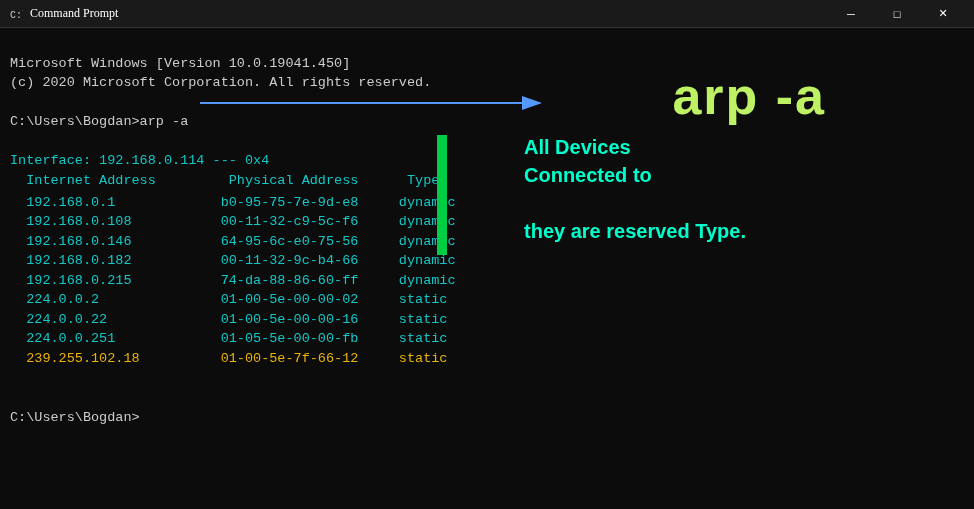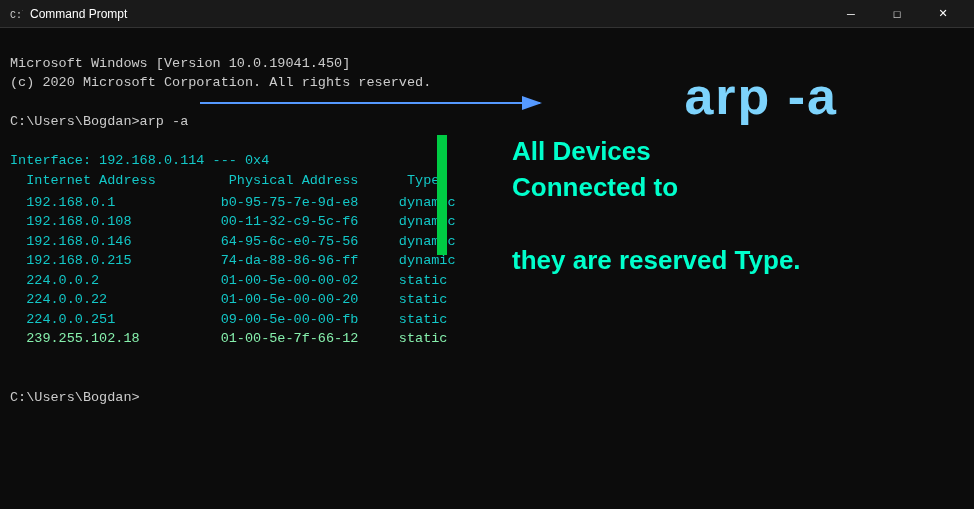--- a/index.html
+++ b/index.html
@@ -40,21 +40,21 @@
     }
 
     .title-bar-icon svg {
       width: 14px;
       height: 14px;
     }
 
     .title-bar-text {
       color: #fff;
       font-size: 12px;
-      font-family: Liberation Sans, sans-serif;
+      font-family: Liberation Serif, serif;
       flex: 1;
     }
 
     .title-bar-controls {
       display: flex;
       gap: 0;
     }
 
     .title-bar-btn {
       width: 46px;
@@ -95,36 +95,36 @@
       left: 200px;
       width: 355px;
       height: 30px;
       pointer-events: none;
     }
 
     
     .arp-label {
       position: absolute;
       top: 38px;
-      right: 136px;
-      color: #7dd3fc;
+      right: 148px;
+      color: #bef264;
       font-size: 52px;
       font-weight: bold;
       font-family: Arial, sans-serif;
       letter-spacing: 2px;
       text-align: right;
     }
 
     
     .desc-text {
       position: absolute;
       top: 105px;
-      right: 42px;
+      right: 30px;
       color: #00ffcc;
-      font-size: 26px;
+      font-size: 20px;
       font-weight: bold;
       font-family: Arial, sans-serif;
       line-height: 1.4;
       width: 420px;
     }
 
     
     .green-bar {
       position: absolute;
       top: 107px;
@@ -167,25 +167,26 @@
 
 <span class="white">C:\Users\Bogdan&gt;arp -a</span>
 
 <span class="cyan">Interface: 192.168.0.114 --- 0x4</span>
 <span class="cyan">  Internet Address         Physical Address      Type</span></div>
 
     <div class="table-area" id="arp-table">
         <div class="console-text"><span style="color:#13c7c7">  192.168.0.1             b0-95-75-7e-9d-e8     dynamic</span></div>
         <div class="console-text"><span style="color:#13c7c7">  192.168.0.108           00-11-32-c9-5c-f6     dynamic</span></div>
         <div class="console-text"><span style="color:#13c7c7">  192.168.0.146           64-95-6c-e0-75-56     dynamic</span></div>
-        <div class="console-text"><span style="color:#13c7c7">  192.168.0.215           74-da-88-86-96-ff     dynamic</span></div>
+        <div class="console-text"><span style="color:#13c7c7">  192.168.0.182           00-11-32-9c-b4-66     dynamic</span></div>
+        <div class="console-text"><span style="color:#13c7c7">  192.168.0.215           74-da-88-86-60-ff     dynamic</span></div>
         <div class="console-text"><span style="color:#13c7c7">  224.0.0.2               01-00-5e-00-00-02     static</span></div>
-        <div class="console-text"><span style="color:#13c7c7">  224.0.0.22              01-00-5e-00-00-20     static</span></div>
-        <div class="console-text"><span style="color:#13c7c7">  224.0.0.251             09-00-5e-00-00-fb     static</span></div>
-        <div class="console-text"><span style="color:#86efac">  239.255.102.18          01-00-5e-7f-66-12     static</span></div>
+        <div class="console-text"><span style="color:#13c7c7">  224.0.0.22              01-00-5e-00-00-16     static</span></div>
+        <div class="console-text"><span style="color:#13c7c7">  224.0.0.251             01-05-5e-00-00-fb     static</span></div>
+        <div class="console-text"><span style="color:#eab308">  239.255.102.18          01-00-5e-7f-66-12     static</span></div>
       </div>
 
     <div class="console-text">
 <span class="white" id="final-prompt-text">
 C:\Users\Bogdan&gt;</span>
     </div>
 
     <div class="arp-label">arp -a</div>
 
     <svg class="arrow-overlay" viewBox="0 0 355 30" xmlns="http://www.w3.org/2000/svg">

